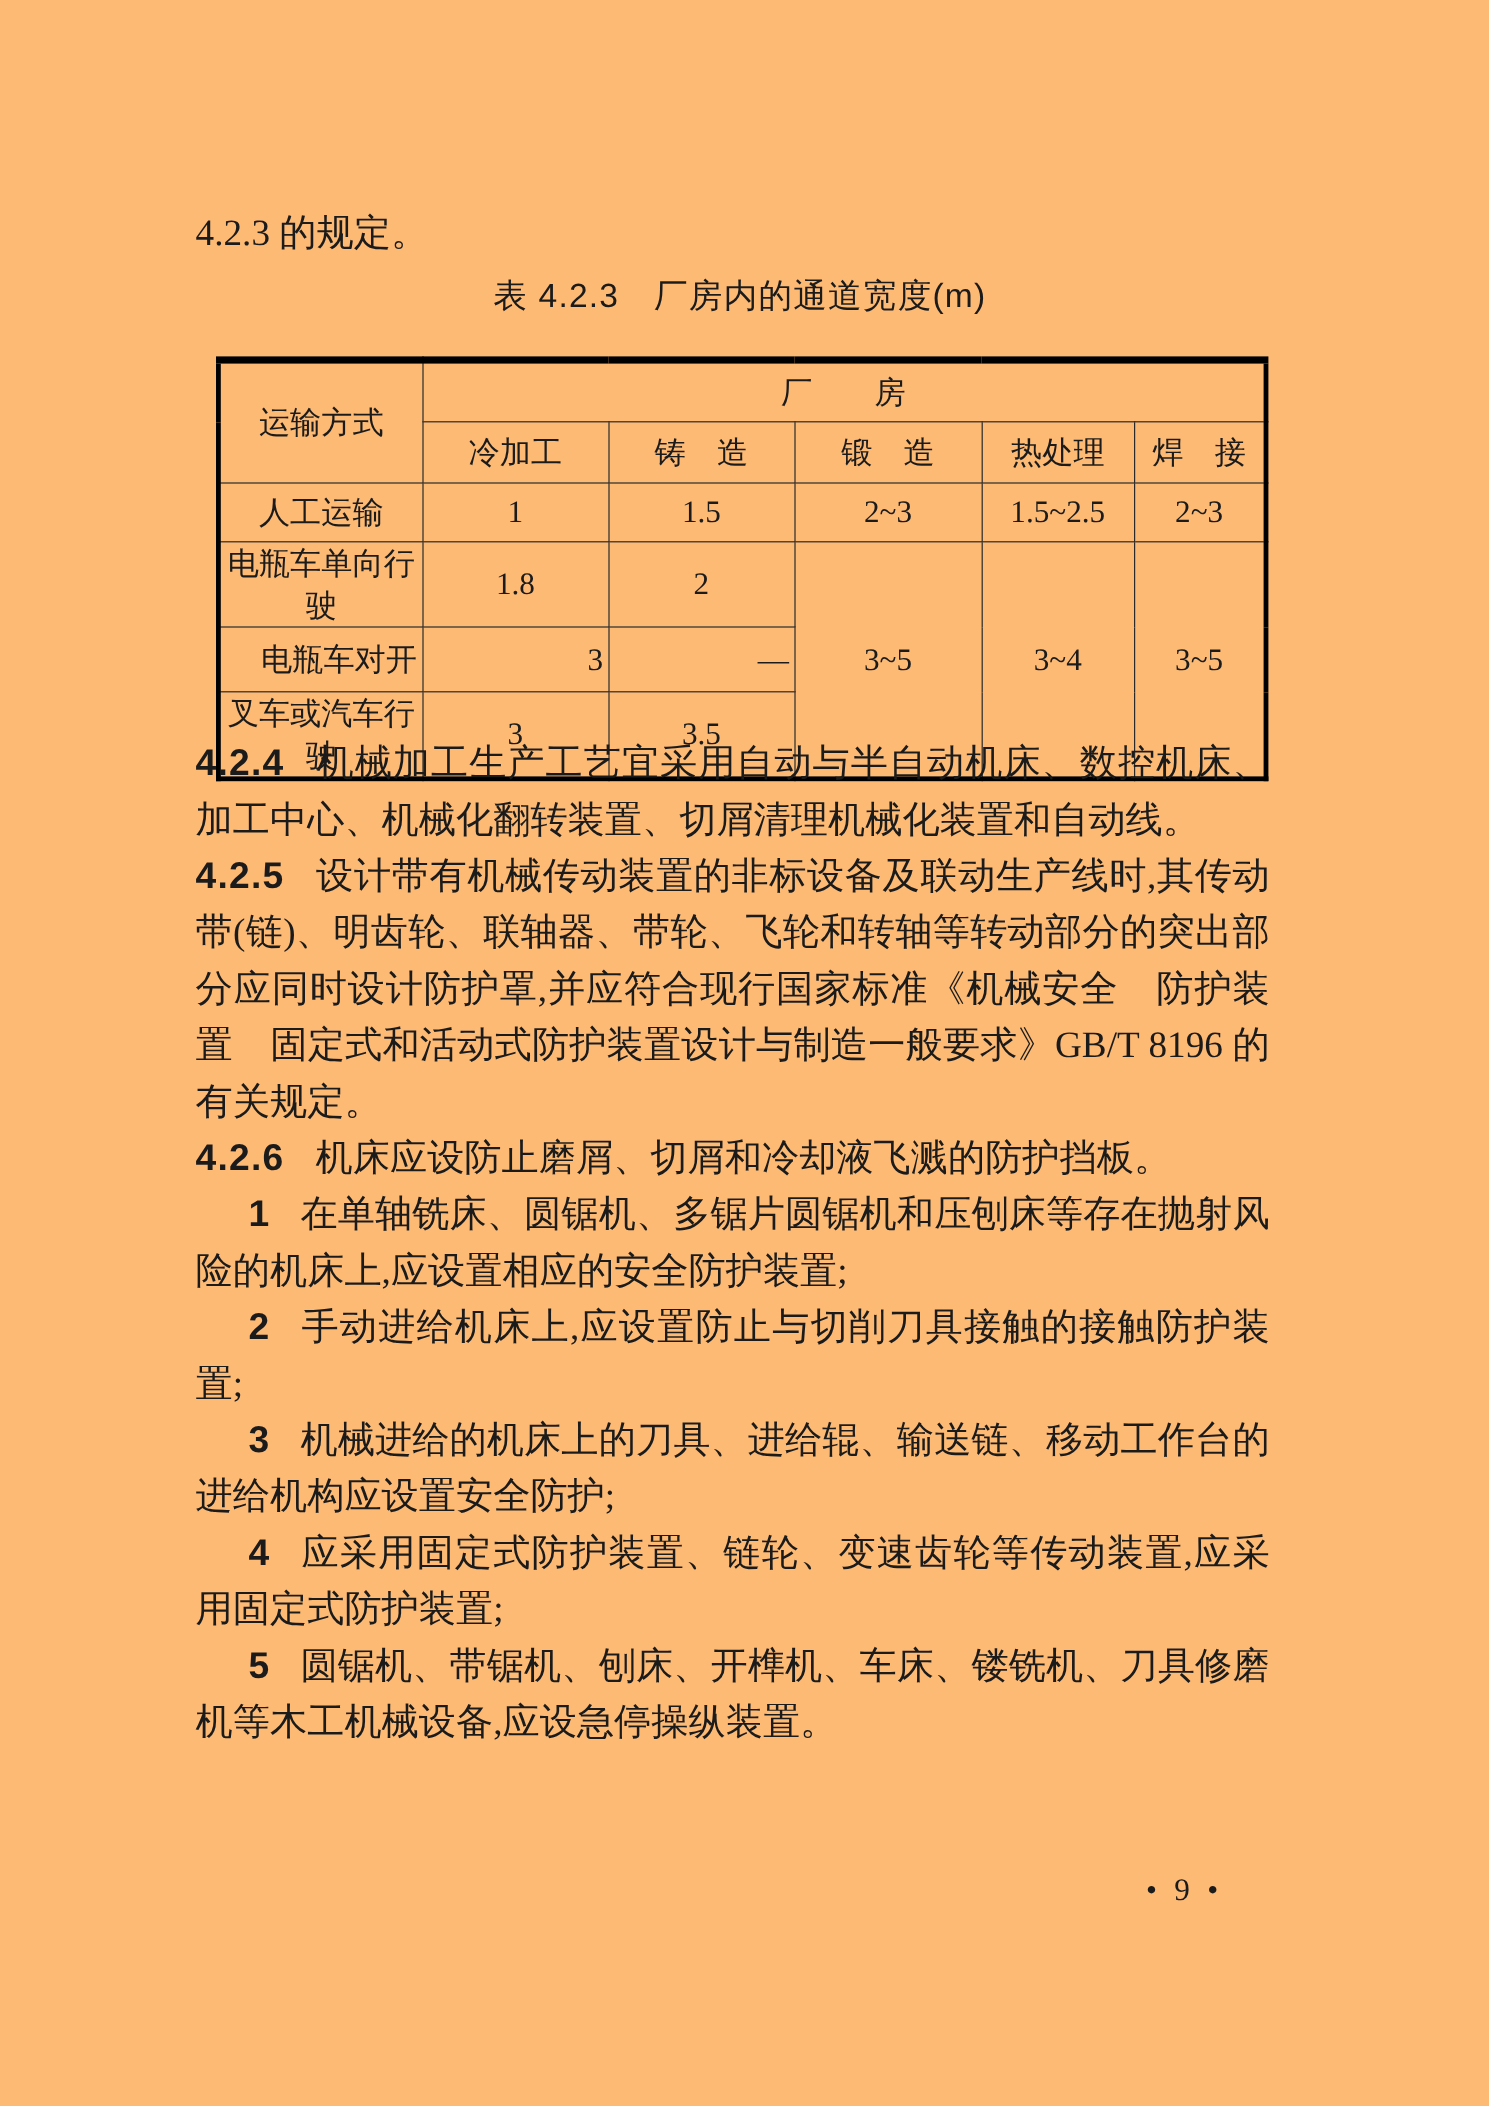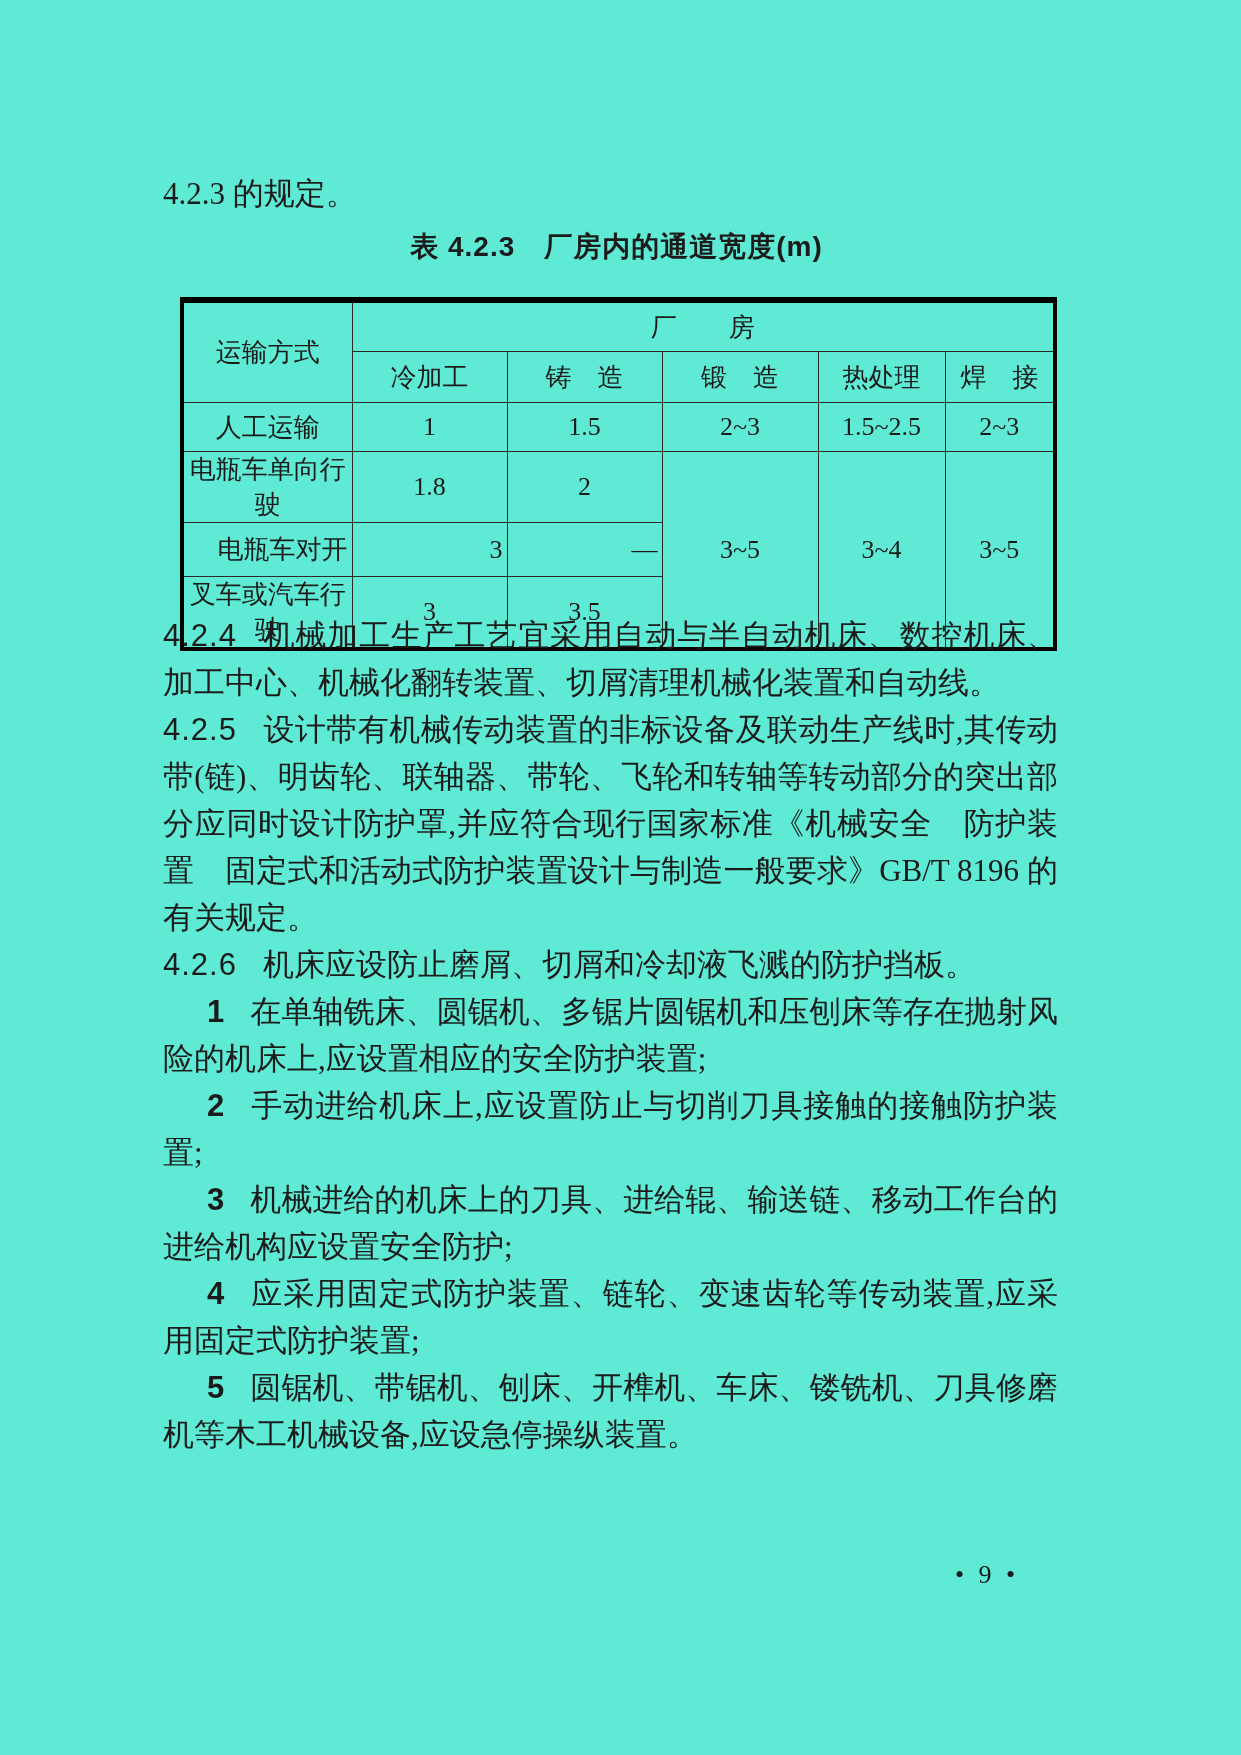--- a/index.html
+++ b/index.html
@@ -1,30 +1,30 @@
 <!DOCTYPE html>
 <html><head>
 <meta charset="utf-8">
 <style>
   html,body{margin:0;padding:0;background:#d8d8d8;}
   .page{
     position:relative;
     width:1241px;height:1755px;
-    background:#5eead4;
+    background:#fdba74;
     color:#1b1b1b;
     font-family:"Liberation Serif","DejaVu Serif",serif;
     overflow:hidden;
   }
   .intro-line{
     position:absolute;left:163px;top:174px;width:895px;
     font-size:31px;line-height:40px;
   }
   .table-caption{
     position:absolute;left:180px;top:228px;width:873px;
-    text-align:center;font-size:28px;font-weight:700;
+    text-align:center;font-size:28px;font-weight:400;
     font-family:"Liberation Sans","DejaVu Sans",sans-serif;
     letter-spacing:1px;
   }
   table.width-table{
     position:absolute;left:180px;top:297px;
     width:873px;border-collapse:collapse;table-layout:fixed;
     font-size:26px;color:#1b1b1b;
   }
   table.width-table{border:4px solid #000;border-top-width:6px;}
   table.width-table td{
@@ -40,21 +40,21 @@
   tr.drow4 td{height:48px;}
   .body-text{
     position:absolute;left:163px;top:612px;width:895px;
   }
   .body-text p{
     margin:0;font-size:31px;line-height:47px;
     text-align:justify;
   }
   p.item{text-indent:44px;}
   .clause-num{
-    font-weight:400;
+    font-weight:700;
     font-family:"Liberation Sans","DejaVu Sans",sans-serif;
     margin-right:26px;letter-spacing:1px;margin-top:40px;
   }
   .item-num{
     font-weight:700;
     font-family:"Liberation Sans","DejaVu Sans",sans-serif;
     margin-right:26px;
   }
   .page-footer{
     position:absolute;left:955px;top:1560px;

